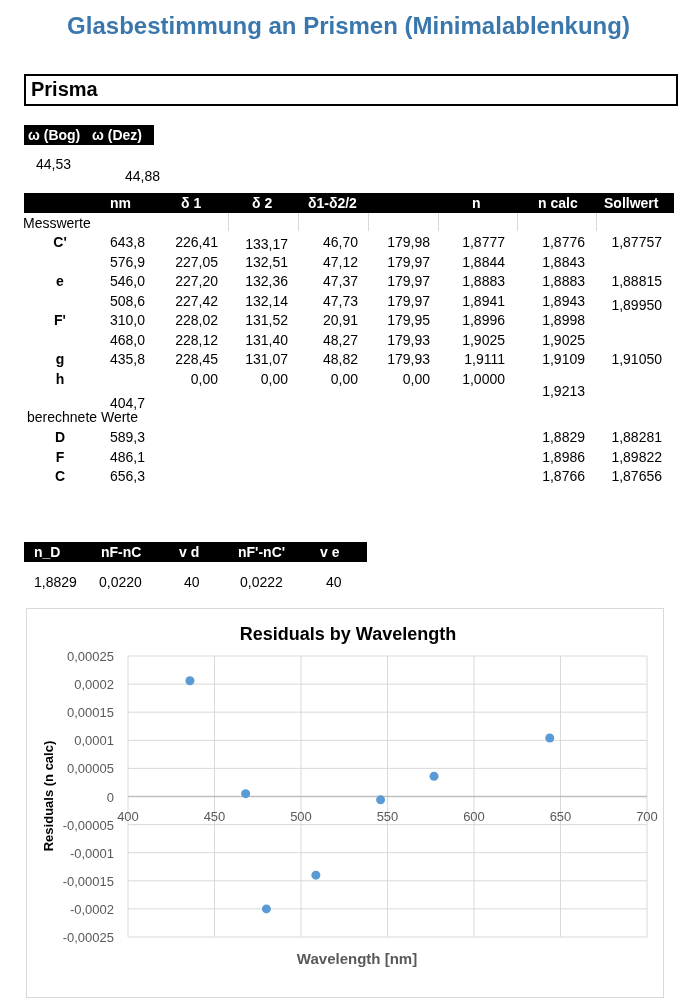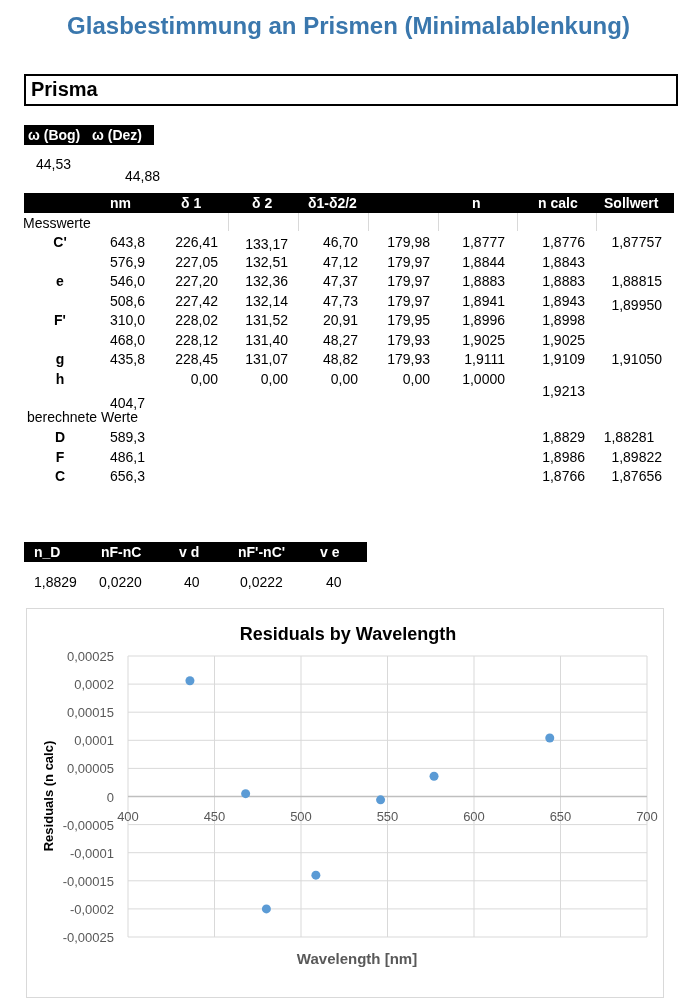--- a/index.html
+++ b/index.html
@@ -129,21 +129,21 @@
     <div class="cell r" style="left: 440px; top: 370.5px; width: 65px;">1,0000</div>
     <div class="cell r" style="left: 520px; top: 370.5px; width: 65px; margin-top: 12px;">1,9213</div>
     <div class="cell r" style="left: 596px; top: 370.5px; width: 66px;"></div>
   </div>
 
 <div class="cell" style="left:27px; top:409px;">berechnete Werte</div>
 <div id="calc-rows">
     <div class="cell c b" style="left: 50px; top: 429px; width: 20px;">D</div>
     <div class="cell r" style="left: 95px; top: 429px; width: 50px;">589,3</div>
     <div class="cell r" style="left: 520px; top: 429px; width: 65px;">1,8829</div>
-    <div class="cell r" style="left: 596px; top: 429px; width: 66px; text-align: center;">1,88281</div>
+    <div class="cell r" style="left: 596px; top: 429px; width: 66px;">1,88281</div>
     <div class="cell c b" style="left: 50px; top: 448.5px; width: 20px;">F</div>
     <div class="cell r" style="left: 95px; top: 448.5px; width: 50px;">486,1</div>
     <div class="cell r" style="left: 520px; top: 448.5px; width: 65px;">1,8986</div>
     <div class="cell r" style="left: 596px; top: 448.5px; width: 66px;">1,89822</div>
     <div class="cell c b" style="left: 50px; top: 468px; width: 20px;">C</div>
     <div class="cell r" style="left: 95px; top: 468px; width: 50px;">656,3</div>
     <div class="cell r" style="left: 520px; top: 468px; width: 65px;">1,8766</div>
     <div class="cell r" style="left: 596px; top: 468px; width: 66px;">1,87656</div>
   </div>
 

